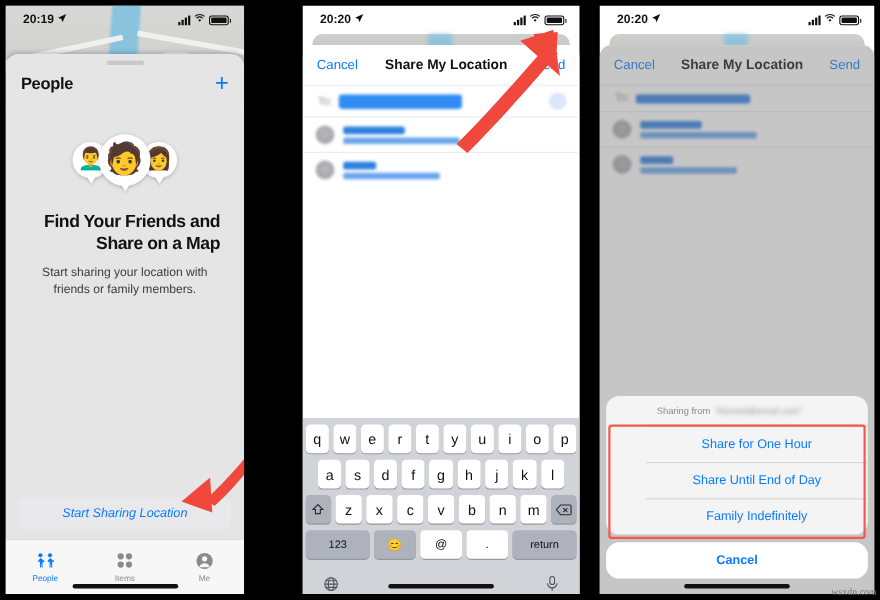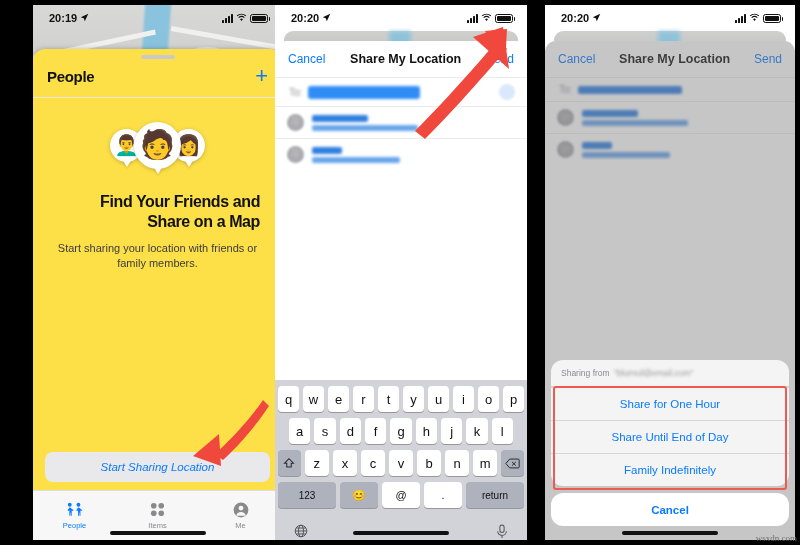--- a/index.html
+++ b/index.html
@@ -9,21 +9,21 @@
     font-family: "Liberation Sans", sans-serif;
     overflow: hidden;
   }
   .stage { position: relative; width: 800px; height: 545px; background: #000; }
 
   
   .phone {
     position: absolute; top: 5px; height: 535px;
     background: #000; overflow: hidden;
   }
-  .phone.p1 { left: 5px;   width: 249px; margin-left: 28px; }
+  .phone.p1 { left: 5px;   width: 217px; }
   .phone.p2 { left: 275px; width: 252px; }
   .phone.p3 { left: 545px; width: 250px; }
 
   .screen {
     position: absolute; left: 0; right: 0; top: 0; bottom: 0;
     background: #fff; overflow: hidden;
   }
 
   
   .statusbar {
@@ -62,21 +62,21 @@
   }
   .map-bg .road1 { position:absolute; left:-10%; top:40px; width:60%; height:5px;
     background:#f0f0ee; transform:rotate(-12deg); }
   .map-bg .road2 { position:absolute; left:55%; top:34px; width:60%; height:5px;
     background:#f0f0ee; transform:rotate(10deg); }
   .map-bg .blob { position:absolute; left:62%; top:42px; width:40px; height:16px;
     border:2px solid #e7e7e5; border-radius:50%; }
 
   .sheet {
     position: absolute; left: 0; right: 0; top: 44px; bottom: 0;
-    background: #fde047; border-radius: 12px 12px 0 0;
+    background: #e5e5e5; border-radius: 12px 12px 0 0;
     box-shadow: 0 -1px 4px rgba(0,0,0,.18);
     overflow: hidden;
   }
   .grabber {
     width: 34px; height: 4px; border-radius: 2px; background: #c9c9cd;
     margin: 6px auto 0;
   }
   .sheet-head {
     display: flex; align-items: center; justify-content: space-between;
     padding: 6px 14px 10px;
@@ -205,20 +205,21 @@
   .kbot .g { color: #3c3c43; opacity: .85; cursor: pointer; }
 
   
   .dim { position: absolute; inset: 0; background: rgba(120,120,122,.42); }
   .actionsheet {
     position: absolute; left: 6px; right: 6px; bottom: 14px;
   }
   .as-group {
     background: rgba(246,246,246,.94); border-radius: 12px; overflow: hidden;
     margin-bottom: 7px;
+    padding-left: 36px;
   }
   .as-head {
     padding: 8px 10px; font-size: 8.5px; color: #8a8a8e; text-align: left;
     display: flex; gap: 4px; align-items: center;
     border-bottom: .5px solid #d6d6d8;
   }
   .as-head .em { filter: blur(1.7px); color:#9a9a9e; }
   .as-item {
     height: 33px; display: flex; align-items: center; justify-content: center;
     font-size: 11.5px; color: #0a7bff; border-top: .5px solid #d6d6d8; cursor: pointer;

